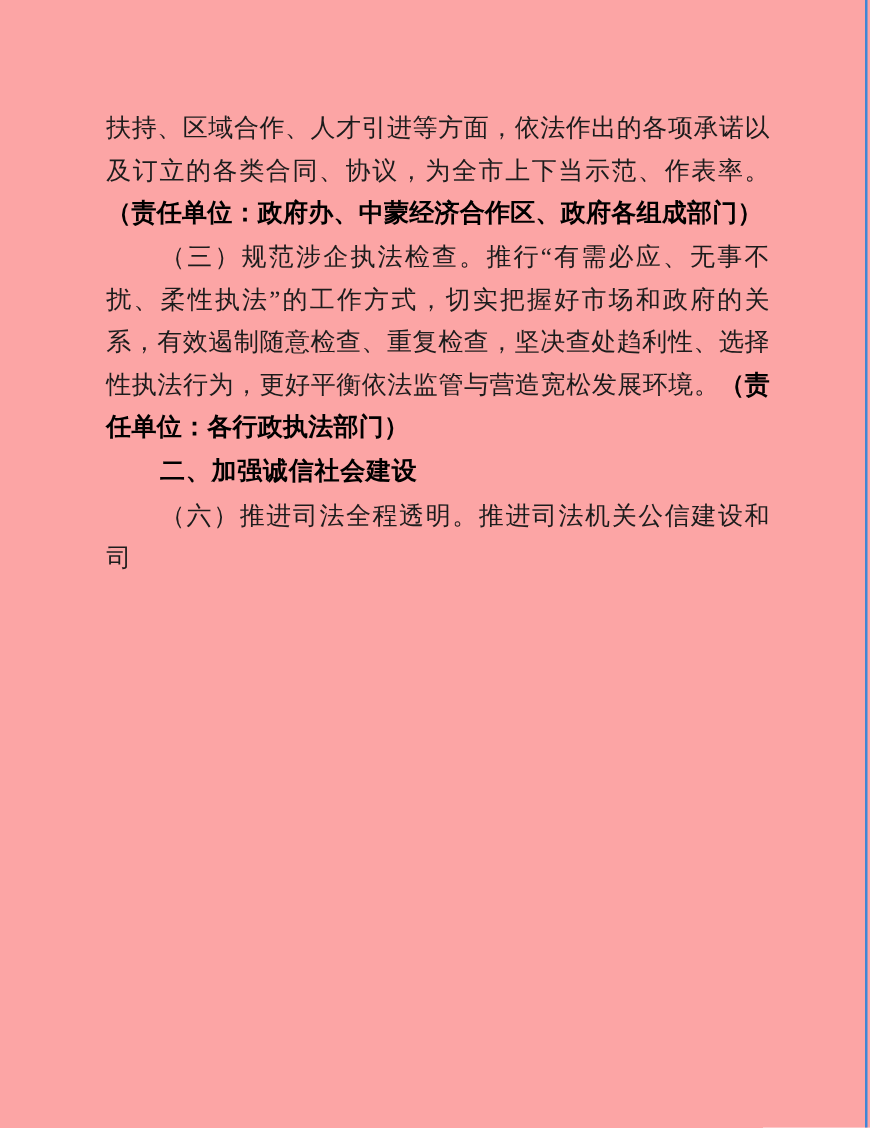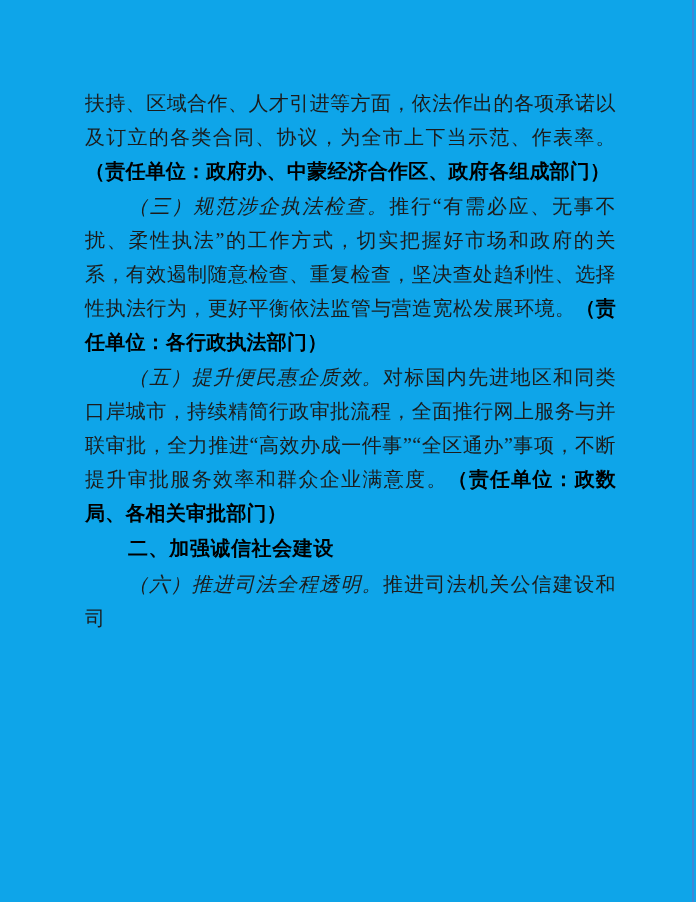--- a/index.html
+++ b/index.html
@@ -50,21 +50,20 @@
     text-indent: 2.15em;
   }
   .seg-normal {
     font-family: "Liberation Serif", serif;
     font-weight: 400;
   }
   .seg-title {
     
     font-family: "Liberation Serif", serif;
     font-weight: 400;
-    font-style: italic;
   }
   .seg-bold-sans {
     font-family: "Liberation Sans", sans-serif;
     font-weight: 700;
     color: #000000;
     letter-spacing: 0.2px;
   }
   .seg-bold-serif {
     font-family: "Liberation Serif", serif;
     font-weight: 700;
@@ -73,22 +72,21 @@
   .seg-heading {
     font-family: Liberation Mono, monospace;
     font-weight: 700;
     color: #000000;
     letter-spacing: 0.6px;
   }
 </style>
 </head>
 <body>
 
-<div class="page" style="background: #0ea5e9;">
+<div class="page" style="background: #fca5a5;">
   <div class="content" id="doc-body">
       <p class="doc-para"><span class="seg-normal">扶持、区域合作、人才引进等方面，依法作出的各项承诺以及订立的各类合同、协议，为全市上下当示范、作表率。</span><span class="seg-bold-sans">（责任单位：政府办、中蒙经济合作区、政府各组成部门）</span></p>
       <p class="doc-para indent"><span class="seg-title">（三）规范涉企执法检查。</span><span class="seg-normal">推行“有需必应、无事不扰、柔性执法”的工作方式，切实把握好市场和政府的关系，有效遏制随意检查、重复检查，坚决查处趋利性、选择性执法行为，更好平衡依法监管与营造宽松发展环境。</span><span class="seg-bold-sans">（责任单位：各行政执法部门）</span></p>
-      <p class="doc-para indent"><span class="seg-title">（五）提升便民惠企质效。</span><span class="seg-normal">对标国内先进地区和同类口岸城市，持续精简行政审批流程，全面推行网上服务与并联审批，全力推进“高效办成一件事”“全区通办”事项，不断提升审批服务效率和群众企业满意度。</span><span class="seg-bold-sans">（责任单位：政数局、各相关审批部门）</span></p>
       <p class="doc-para indent"><span class="seg-heading">二、加强诚信社会建设</span></p>
       <p class="doc-para indent"><span class="seg-title">（六）推进司法全程透明。</span><span class="seg-normal">推进司法机关公信建设和司</span></p>
     </div>
   <div class="accent-line" style="background: rgb(63, 134, 214);"></div>
 </div>
 
 </body></html>

